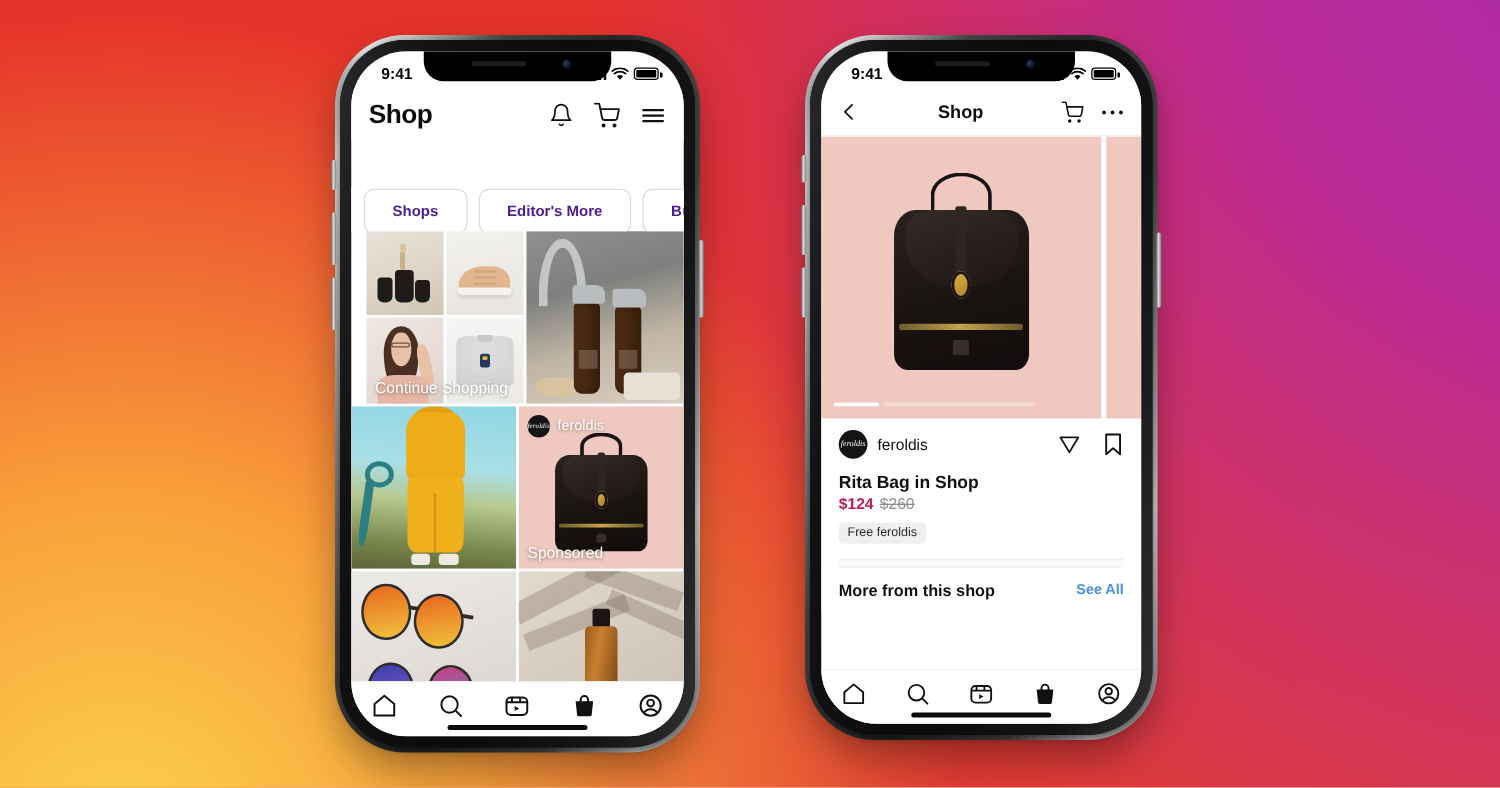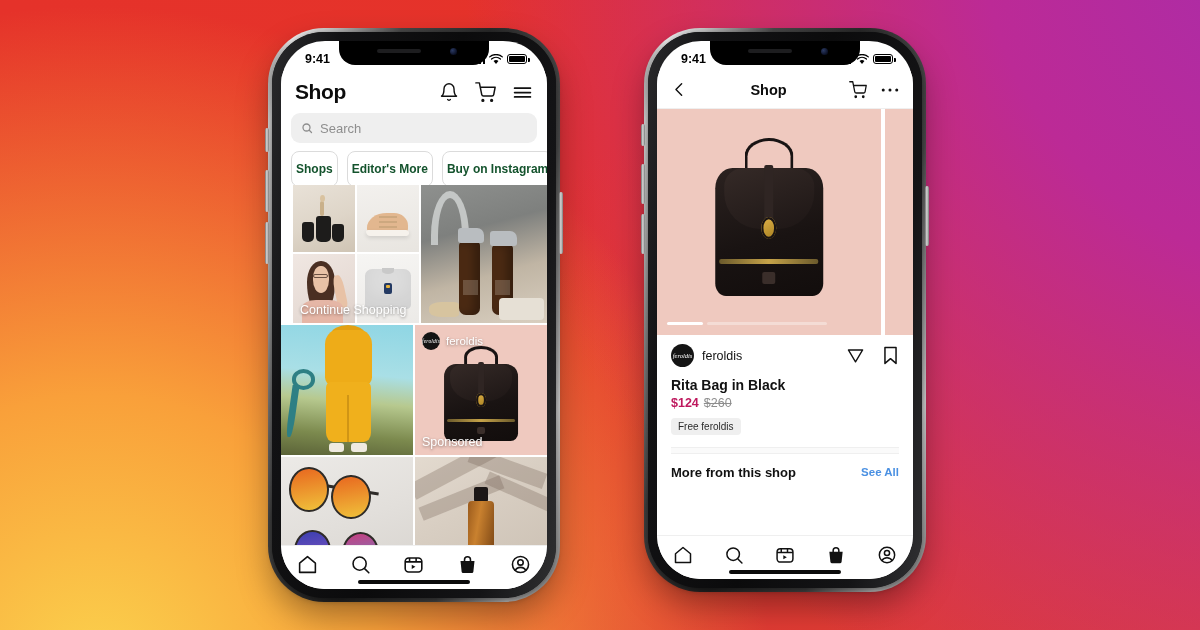--- a/index.html
+++ b/index.html
@@ -71,22 +71,22 @@
   .searchbox{
     height:30px; background:#efefef; border-radius:9px; display:flex; align-items:center;
     gap:7px; padding:0 10px; color:#8e8e8e; font-size:13px;
   }
   .chips{
     position:absolute; top:108px; left:0; right:0; height:36px; background:#fff; z-index:20;
     display:flex; gap:9px; padding:2px 10px 0 10px; overflow:hidden;
   }
   .chip{
     height:36px; border:1px solid #dbdbdb; border-radius:8px; background:#fff;
-    display:flex; align-items:center; padding:0 4px; font-size:12px; font-weight:700;
-    color:#14532d; white-space:nowrap; flex:none;
+    display:flex; align-items:center; padding:0 22px; font-size:12px; font-weight:700;
+    color:#4c1d95; white-space:nowrap; flex:none;
   }
   .grid{ position:absolute; top:142px; left:0; right:0; bottom:44px; overflow:hidden; }
   .grow{ display:flex; gap:2px; margin-bottom:2px; }
   .half{ width:50%; position:relative; }
   .quad{ display:grid; grid-template-columns:1fr 1fr; gap:2px; }
   .cell{ position:relative; overflow:hidden; }
   .overlay-label{
     position:absolute; left:7px; bottom:6px; color:#fff; font-size:12.5px; font-weight:500;
     text-shadow:0 1px 3px rgba(0,0,0,.45); z-index:5;
   }
@@ -319,31 +319,20 @@
         <span>
           <svg width="21" height="21" viewBox="0 0 24 24" stroke="#111" stroke-width="2" stroke-linecap="round">
               <line x1="3" y1="7" x2="21" y2="7"></line>
               <line x1="3" y1="12" x2="21" y2="12"></line>
               <line x1="3" y1="17" x2="21" y2="17"></line>
             </svg>
         </span>
       </div>
     </div>
 
-    <div class="searchwrap">
-      <div class="searchbox">
-        <span>
-          <svg width="12" height="12" viewBox="0 0 24 24" fill="none" stroke="#8e8e8e" stroke-width="2.6" stroke-linecap="round">
-              <circle cx="11" cy="11" r="7"></circle>
-              <line x1="16.5" y1="16.5" x2="21" y2="21"></line>
-            </svg>
-        </span>
-        <span id="searchph">Search</span>
-      </div>
-    </div>
 
     <div class="chips">
       <div class="chip">Shops</div>
       <div class="chip">Editor's More</div>
       <div class="chip">Buy on Instagram</div>
     </div>
 
     <div class="grid">
 
       <div class="grow" style="height:140px;">
@@ -582,21 +571,21 @@
               </svg>
           </span>
           <span>
             <svg width="17" height="19" viewBox="0 0 20 24" fill="none" stroke="#111" stroke-width="1.9" stroke-linejoin="round">
                 <path d="M3 2h14v20l-7-6-7 6z"></path>
               </svg>
           </span>
         </div>
       </div>
 
-      <div class="ptitle">Rita Bag in Black</div>
+      <div class="ptitle">Rita Bag in Shop</div>
       <div class="pprice">
         <span class="cur">$124</span><span class="old">$260</span>
       </div>
       <span class="ship">Free feroldis</span>
 
 
       <div class="divider"></div>
 
 
       <div class="rowlink2">

